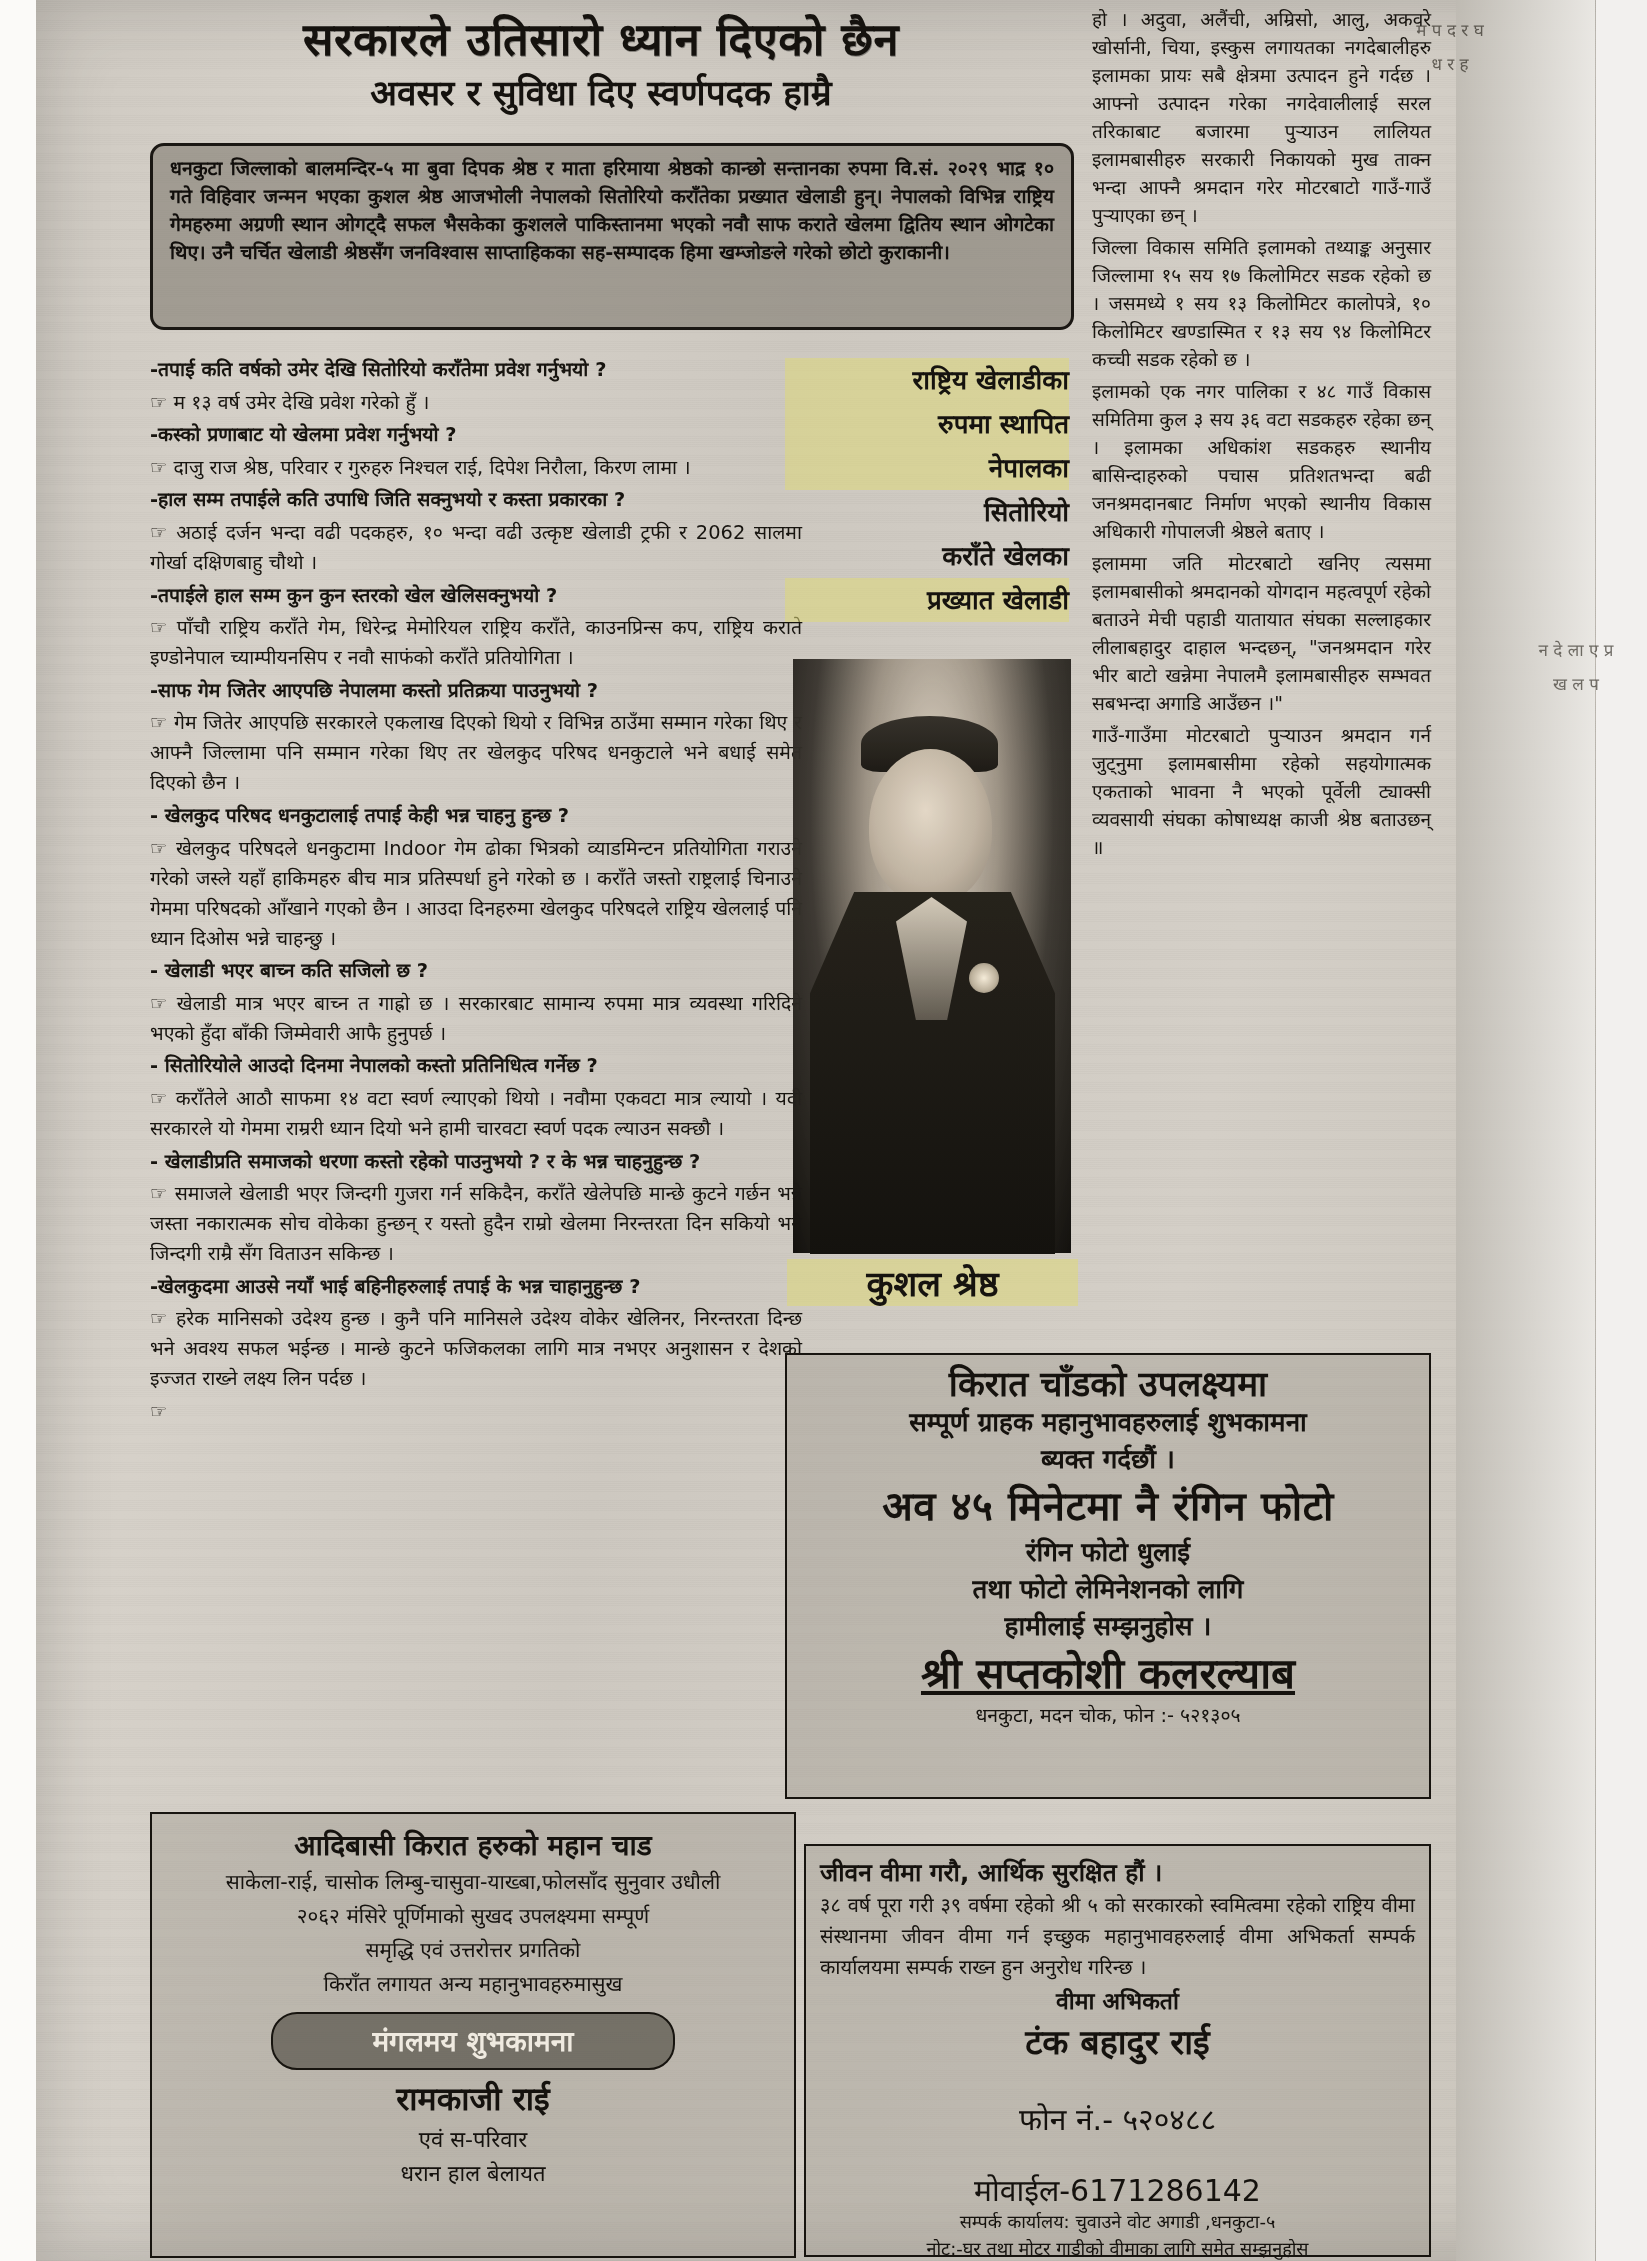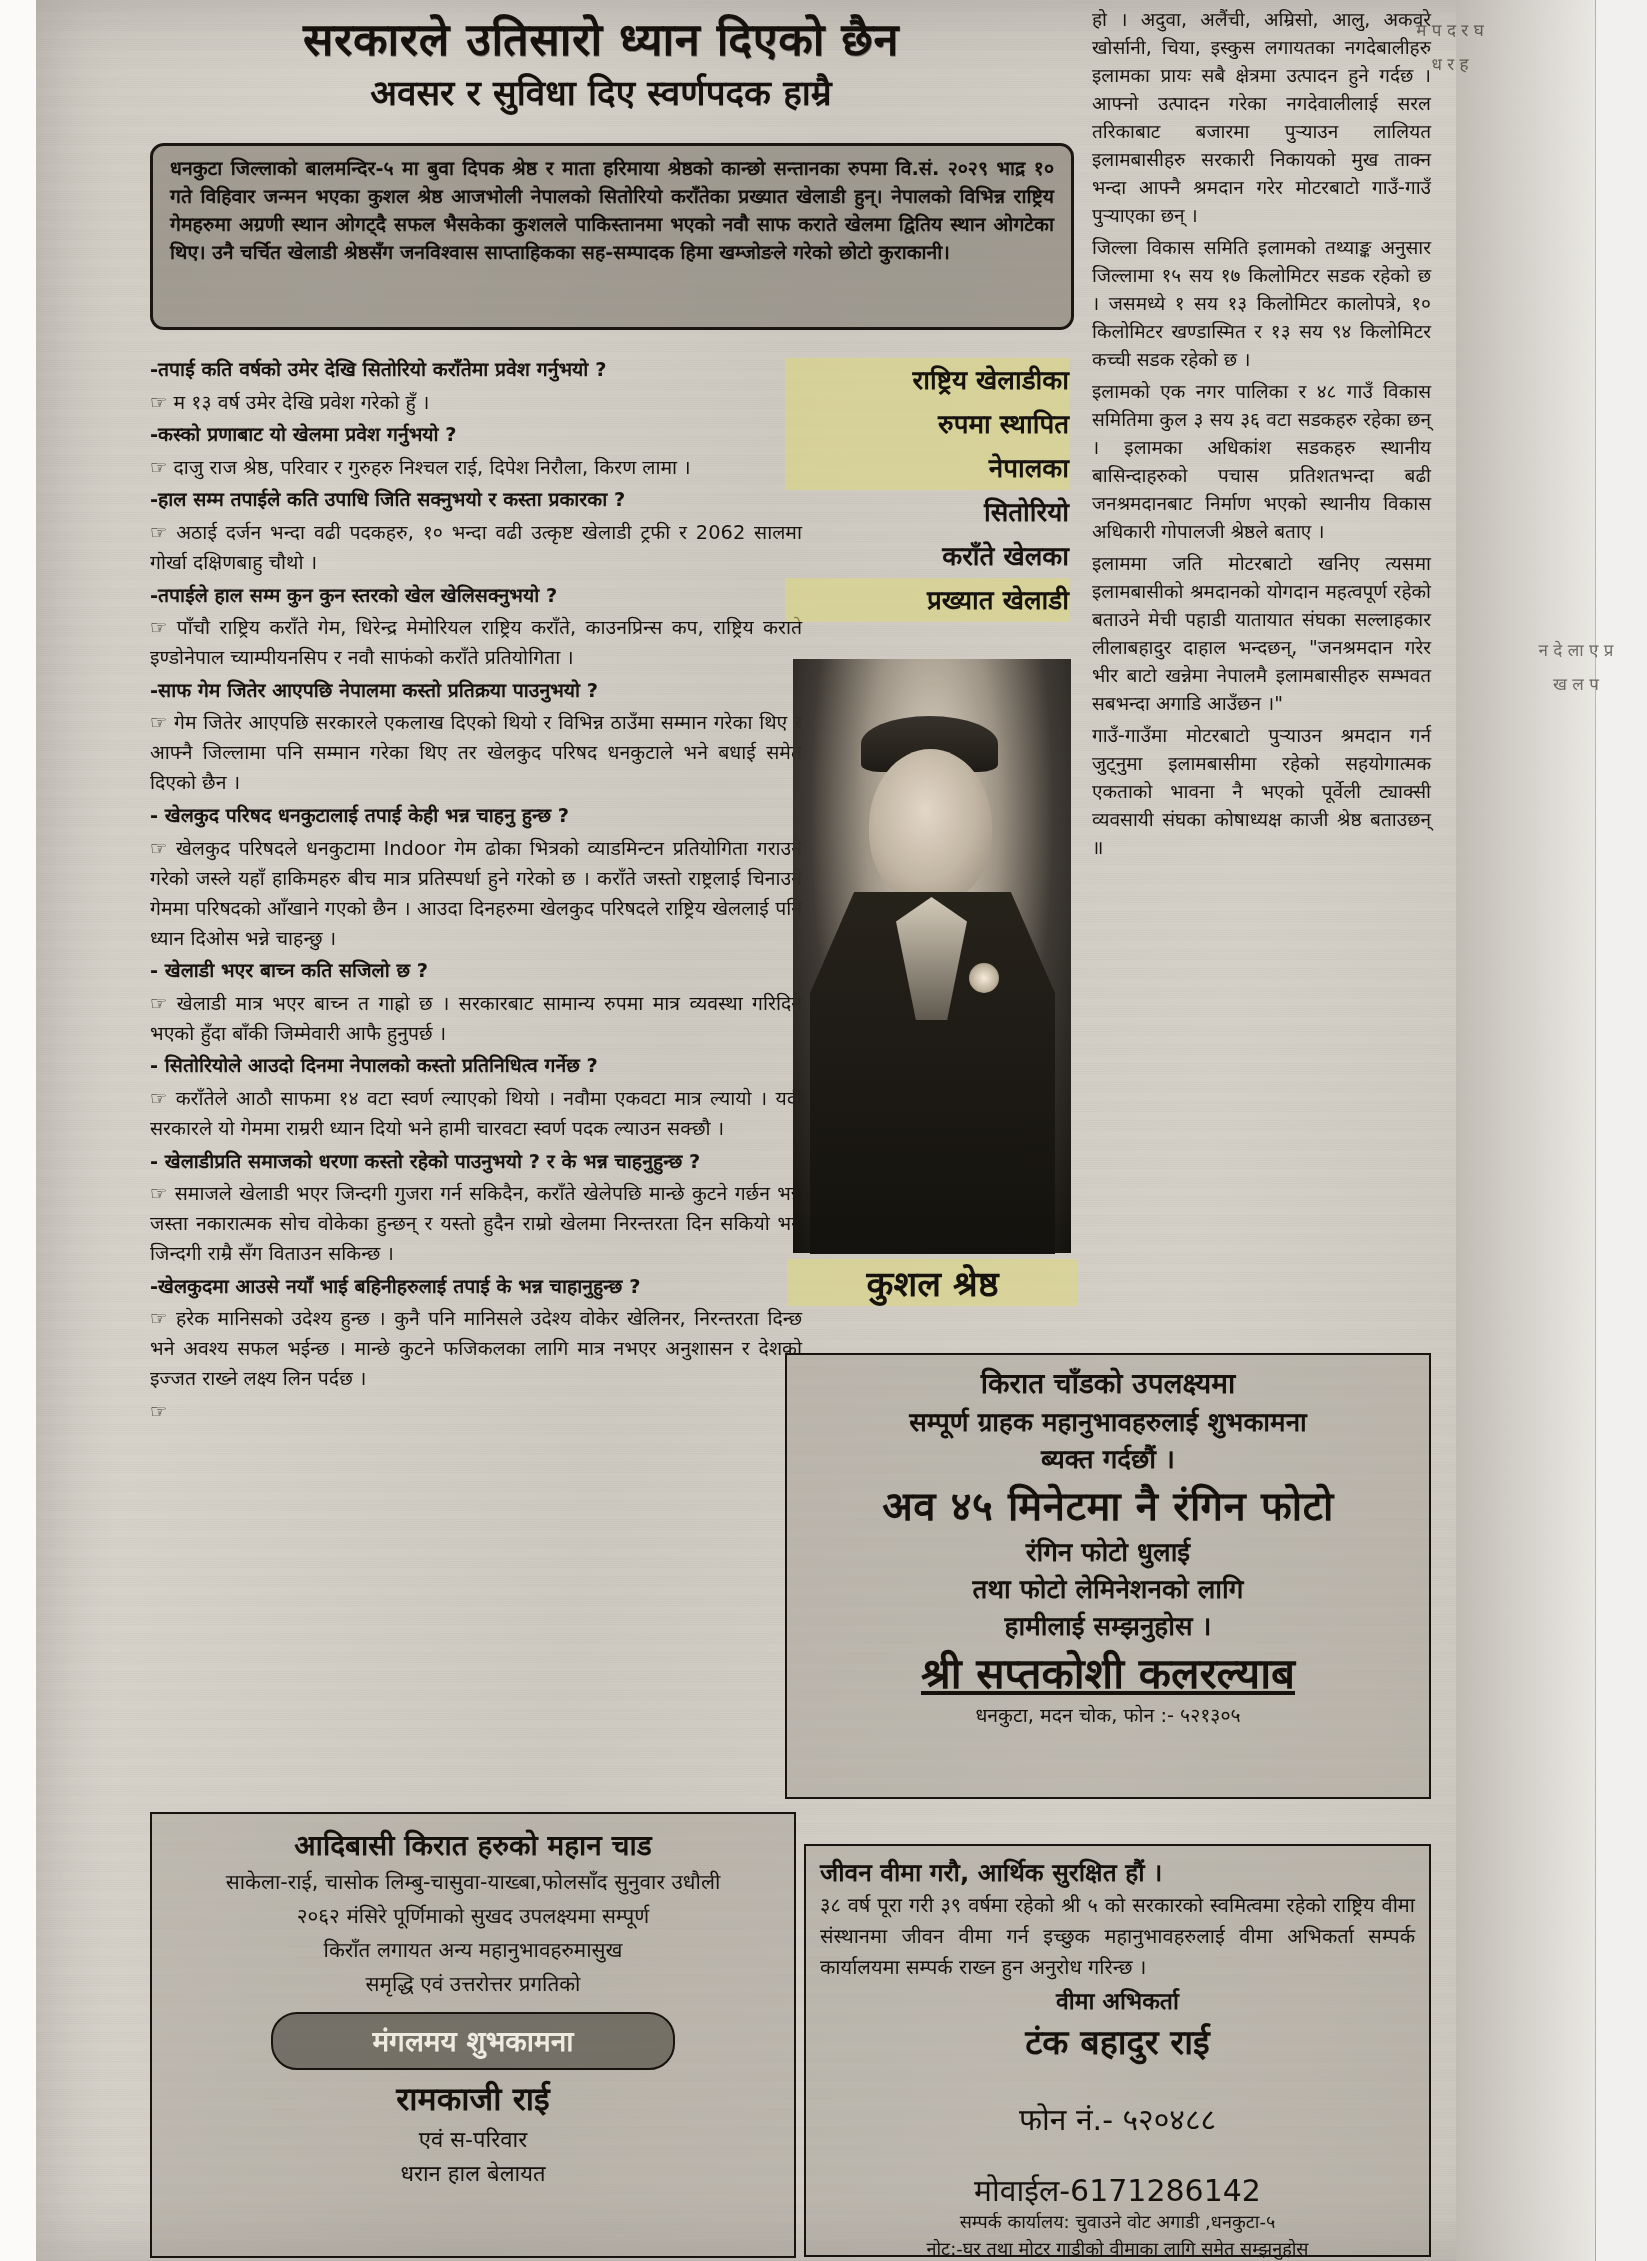--- a/index.html
+++ b/index.html
@@ -186,21 +186,21 @@
     border: 2.6px solid #17140f;
     background: rgba(150,144,133,0.35);
     box-sizing: border-box;
     color: #15120e;
   }
   .ad-photo {
     left: 785px; top: 1353px; width: 646px; height: 446px;
     padding: 9px 13px;
     text-align: center;
   }
-  .ad-photo .l1 { font-size: 28px; font-weight: bold; line-height: 40px; }
+  .ad-photo .l1 { font-size: 35px; font-weight: bold; line-height: 40px; }
   .ad-photo .l2 { font-size: 26px; font-weight: bold; line-height: 37px; }
   .ad-photo .big { font-size: 40px; font-weight: bold; line-height: 56px; letter-spacing: 0.6px; }
   .ad-photo .shop { font-size: 42px; font-weight: bold; line-height: 57px; text-decoration: underline; }
   .ad-photo .addr { font-size: 19.4px; line-height: 28px; }
 
   .ad-kirat {
     left: 150px; top: 1812px; width: 646px; height: 446px;
     padding: 11.6px 15.5px;
     text-align: center;
   }
@@ -308,22 +308,22 @@
     <div class="l2">तथा फोटो लेमिनेशनको लागि</div>
     <div class="l2">हामीलाई सम्झनुहोस ।</div>
     <div class="shop">श्री सप्तकोशी कलरल्याब</div>
     <div class="addr">धनकुटा, मदन चोक, फोन :- ५२१३०५</div>
   </div>
 
   <div class="blk ad ad-kirat">
     <div class="t1">आदिबासी किरात हरुको महान चाड</div>
     <div class="t2">साकेला-राई, चासोक लिम्बु-चासुवा-याख्बा,फोलसाँद सुनुवार उधौली</div>
     <div class="t2">२०६२ मंसिरे पूर्णिमाको सुखद उपलक्ष्यमा सम्पूर्ण</div>
+    <div class="t2">समृद्धि एवं उत्तरोत्तर प्रगतिको</div>
     <div class="t2">किराँत लगायत अन्य महानुभावहरुमासुख</div>
-    <div class="t2">समृद्धि एवं उत्तरोत्तर प्रगतिको</div>
     <div class="pill">मंगलमय शुभकामना</div>
     <div class="nm">रामकाजी राई</div>
     <div class="sub">एवं स-परिवार</div>
     <div class="sub">धरान हाल बेलायत</div>
   </div>
 
   <div class="blk ad ad-bima">
     <div class="hd">जीवन वीमा गरौ, आर्थिक सुरक्षित हौं ।</div>
     <div class="bd">३८ वर्ष पूरा गरी ३९ वर्षमा रहेको श्री ५ को सरकारको स्वमित्वमा रहेको राष्ट्रिय वीमा संस्थानमा जीवन वीमा गर्न इच्छुक महानुभावहरुलाई वीमा अभिकर्ता सम्पर्क कार्यालयमा सम्पर्क राख्न हुन अनुरोध गरिन्छ ।</div>
     <div class="role">वीमा अभिकर्ता</div>

